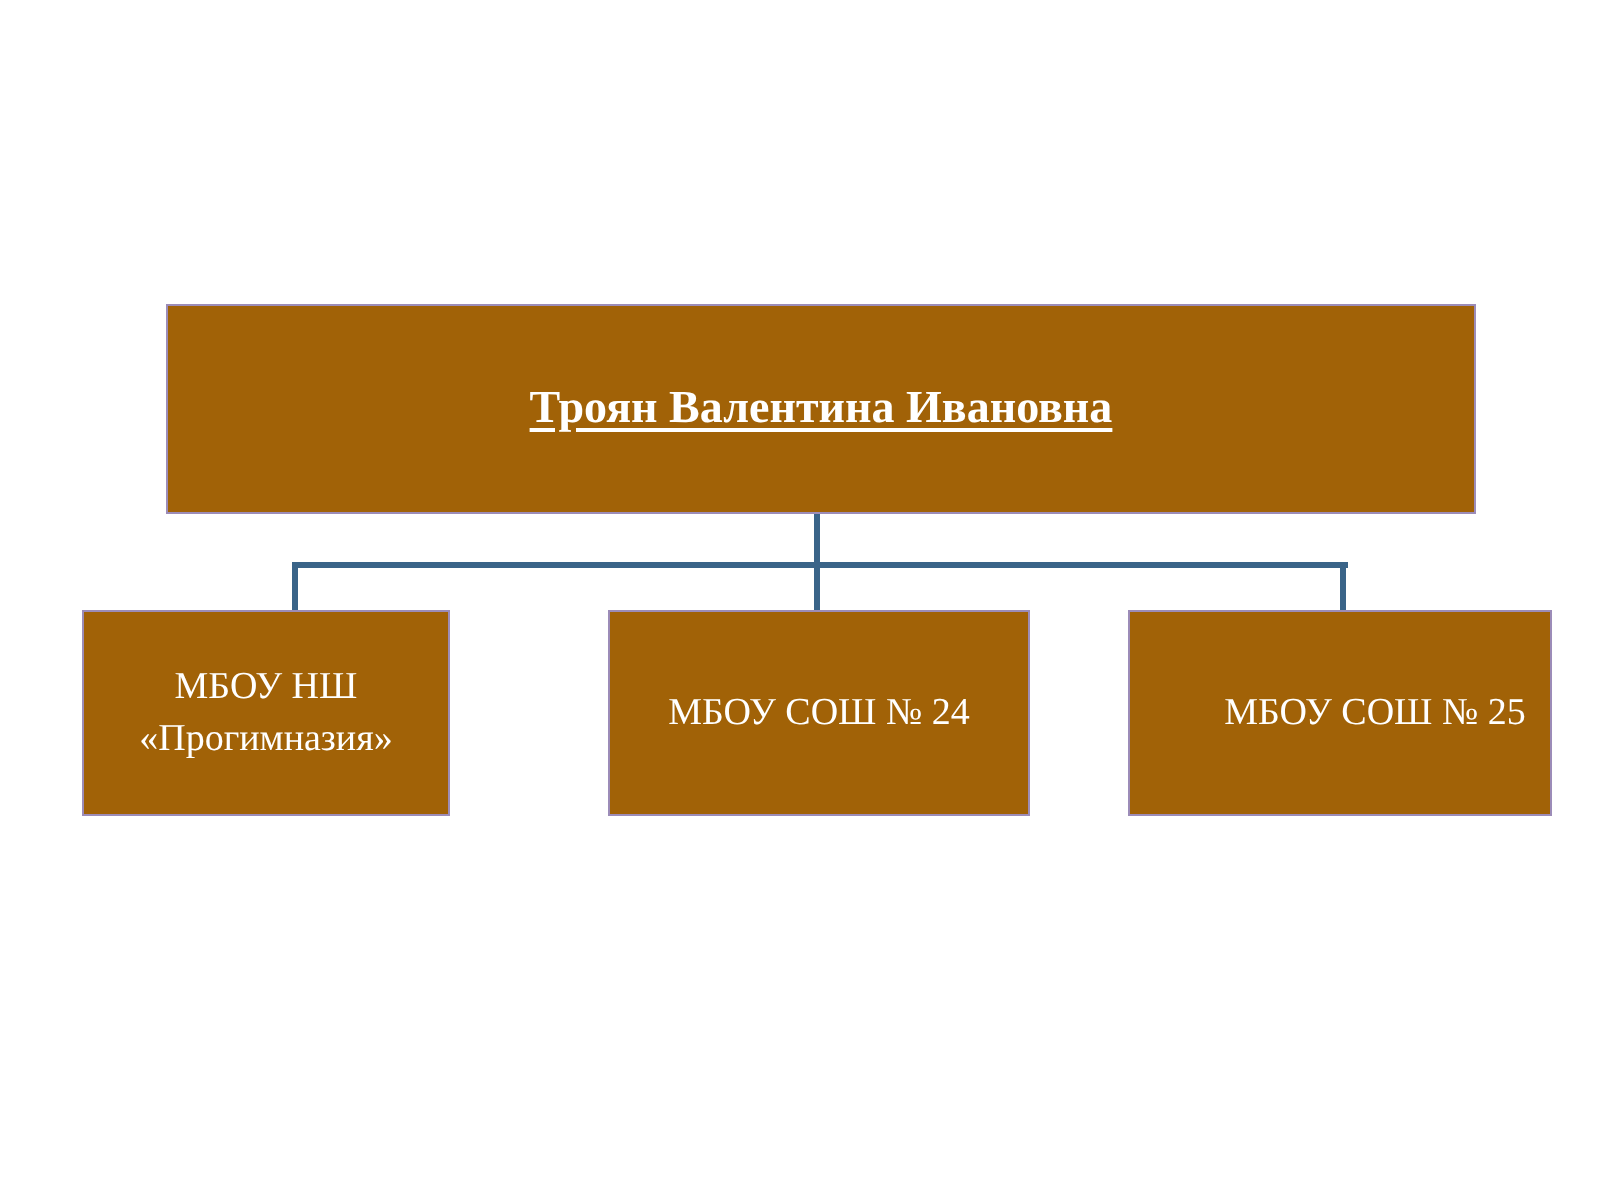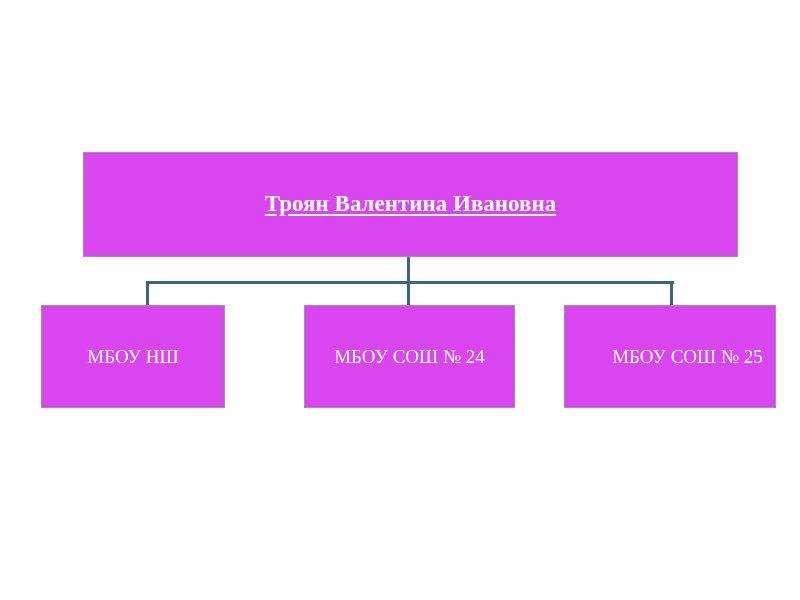--- a/index.html
+++ b/index.html
@@ -11,21 +11,21 @@
     position: relative;
     width: 800px;
     height: 600px;
     background: #ffffff;
     overflow: hidden;
     font-family: "Liberation Serif", "DejaVu Serif", serif;
   }
   .node {
     position: absolute;
     box-sizing: border-box;
-    background: #d946ef;
+    background: #a16207;
     border: 1px solid #9c8cb8;
     color: #ffffff;
     display: flex;
     flex-direction: column;
     align-items: center;
     justify-content: center;
     text-align: center;
   }
   .root-node {
     left: 83px;
@@ -72,20 +72,21 @@
     <div class="root-title">Троян Валентина Ивановна</div>
   </div>
 
   <div class="connector connector-stem"></div>
   <div class="connector connector-horizontal"></div>
   <div class="connector connector-drop-left"></div>
   <div class="connector connector-drop-right"></div>
 
   <div class="node child-node child-1">
     <div>МБОУ НШ</div>
+    <div>«Прогимназия»</div>
   </div>
 
   <div class="node child-node child-2">
     <div>МБОУ СОШ № 24</div>
   </div>
 
   <div class="node child-node child-3">
     <div>МБОУ СОШ № 25</div>
   </div>
 

